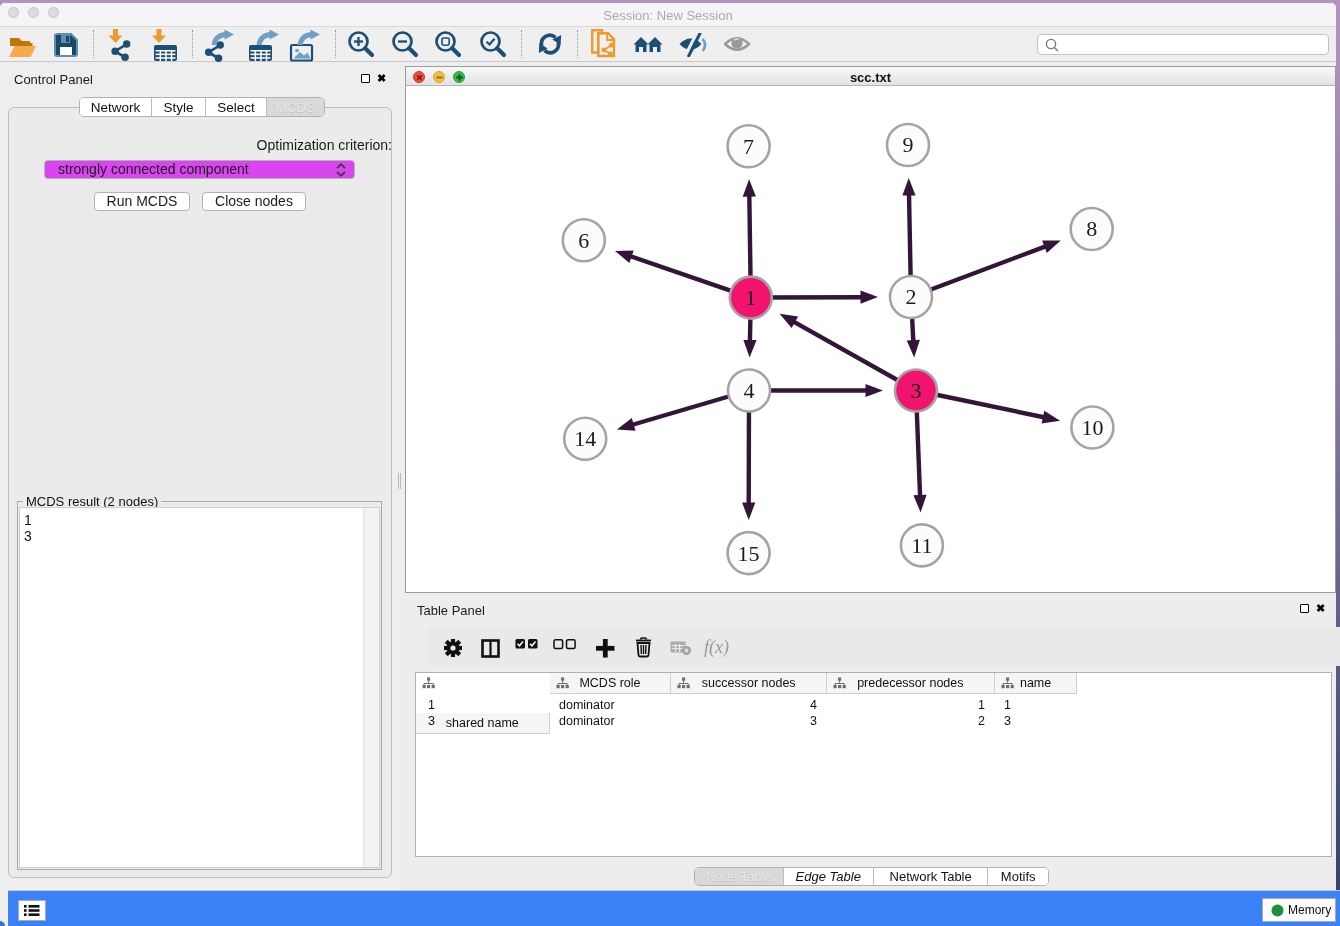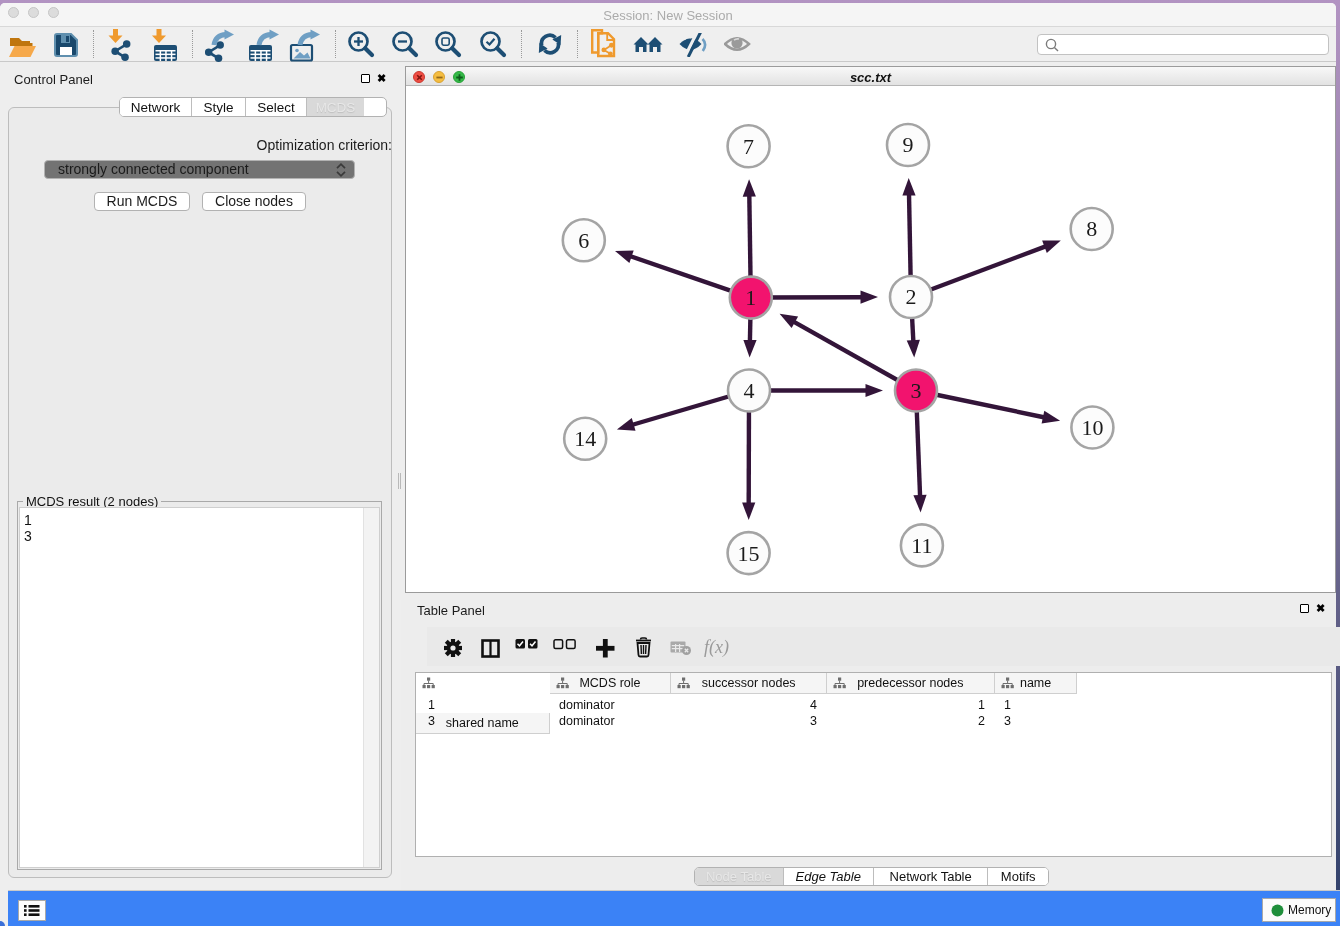--- a/index.html
+++ b/index.html
@@ -14,32 +14,32 @@
   .tsep { position:absolute; top:3px; height:28px; width:0; border-left:1px dotted #9a9a9a; }
   #searchbox { position:absolute; left:1037px; top:7px; width:292px; height:21px; background:#ffffff; border:1px solid #c2c2c2; border-radius:4px; }
   #cp-title { position:absolute; left:14px; top:69px; font-size:13px; color:#1b1b1b; }
   .float-ic { position:absolute; width:9px; height:9px; border:1.5px solid #000; border-radius:1px; background:#fff; }
   .close-ic { position:absolute; font-size:11px; font-weight:bold; color:#000; line-height:11px; }
   #cp-panel { position:absolute; left:8px; top:104px; width:384px; height:771px; background:#ebebeb; border:1px solid #bdbdbd; border-radius:6px; }
   .seg { position:absolute; display:flex; border:1px solid #b2b2b2; border-radius:5px; overflow:hidden; background:#fff; }
   .seg .tb { font-size:13.5px; color:#111; background:#fff; display:flex; align-items:center; justify-content:center; border-right:1px solid #bdbdbd; height:100%; }
   .seg .tb:last-child { border-right:none; }
   .seg .tb.sel { background:#d9d9d9; color:#e7e7e7; text-shadow:0 1px 1px #bfbfbf; }
-  #cptabs { left:79px; top:94px; width:268px; height:20px;margin-left:40px; }
+  #cptabs { left:79px; top:94px; width:246px; height:20px; }
   #opt-label { position:absolute; left:8px; top:134px; width:384px; text-align:right; font-size:14px; color:#1b1b1b; }
-  #dropdown { position:absolute; left:44px; top:157px; width:311px; height:19px; background:#737373; border:1px solid #b2b2b2; border-radius:4px; font-size:14px; color:#1b1b1b; line-height:17px; padding-left:13px; }
+  #dropdown { position:absolute; left:44px; top:157px; width:311px; height:19px; background:#d946ef; border:1px solid #b2b2b2; border-radius:4px; font-size:14px; color:#1b1b1b; line-height:17px; padding-left:13px; }
   .btn { position:absolute; height:19px; background:#fff; border:1px solid #b2b2b2; border-radius:4px; font-size:14px; color:#1b1b1b; text-align:center; line-height:17px; }
   #mcds-fs { position:absolute; left:17px; top:498px; width:365px; height:369px; border:1px solid #a9a9a9; }
   #mcds-legend { position:absolute; left:23px; top:491px; background:#ebebeb; font-size:13px; color:#111; padding:0 3px;text-align:center; }
   #mcds-white { position:absolute; left:19px; top:504px; width:361px; height:361px; background:#ffffff; border:1px solid #cfcfcf; }
   #mcds-scroll { position:absolute; left:343px; top:0px; width:16px; height:359px; background:#f3f3f3; border-left:1px solid #e2e2e2; }
   #mcds-text { position:absolute; left:4px; top:4px; font-size:14px; color:#111; line-height:16px; }
   #netframe { position:absolute; left:405px; top:63px; width:931px; height:527px; background:#ffffff; border:1px solid #9b9b9b; }
   #nettitle { position:absolute; left:0; top:0; width:100%; height:19px; background:linear-gradient(#f8f8f8,#e2e2e2); border-bottom:1px solid #b5b5b5; }
-  #nettitle .t { position:absolute; width:100%; text-align:center; top:3px; font-size:13px; font-weight:bold; color:#111;font-style:italic; }
+  #nettitle .t { position:absolute; width:100%; text-align:center; top:3px; font-size:13px; font-weight:bold; color:#111; }
   .mac { position:absolute; top:3.5px; width:12px; height:12px; border-radius:50%; }
   #tablepanel { position:absolute; left:401px; top:597px; width:935px; height:290px; background:#ededed; }
   #tp-title { position:absolute; left:16px; top:3px; font-size:13px; color:#1b1b1b; }
   #tp-toolbar { position:absolute; left:26px; top:27px; width:918px; height:39px; background:#e9e9e9; }
   #tbl { position:absolute; left:14px; top:72px; width:917px; height:185px; background:#fff; border:1px solid #b0b0b0; }
   .hcell { position:absolute; top:0; height:21px; background:#f5f5f5; border-right:1px solid #cfcfcf; border-bottom:1px solid #cfcfcf; font-size:12.5px; color:#111; text-align:center; line-height:21px; }
   .rcell { position:absolute; font-size:12.5px; color:#111; height:16px; line-height:16px; }
   #btabs { left:293px; top:267px; width:355px; height:19px; }
   #btabs .tb { font-size:13px; }
   #statusbar { position:absolute; left:8px; top:887px; width:1336px; height:36px; background:#3b82f6; border-top:1px solid #c9c9c9; }

